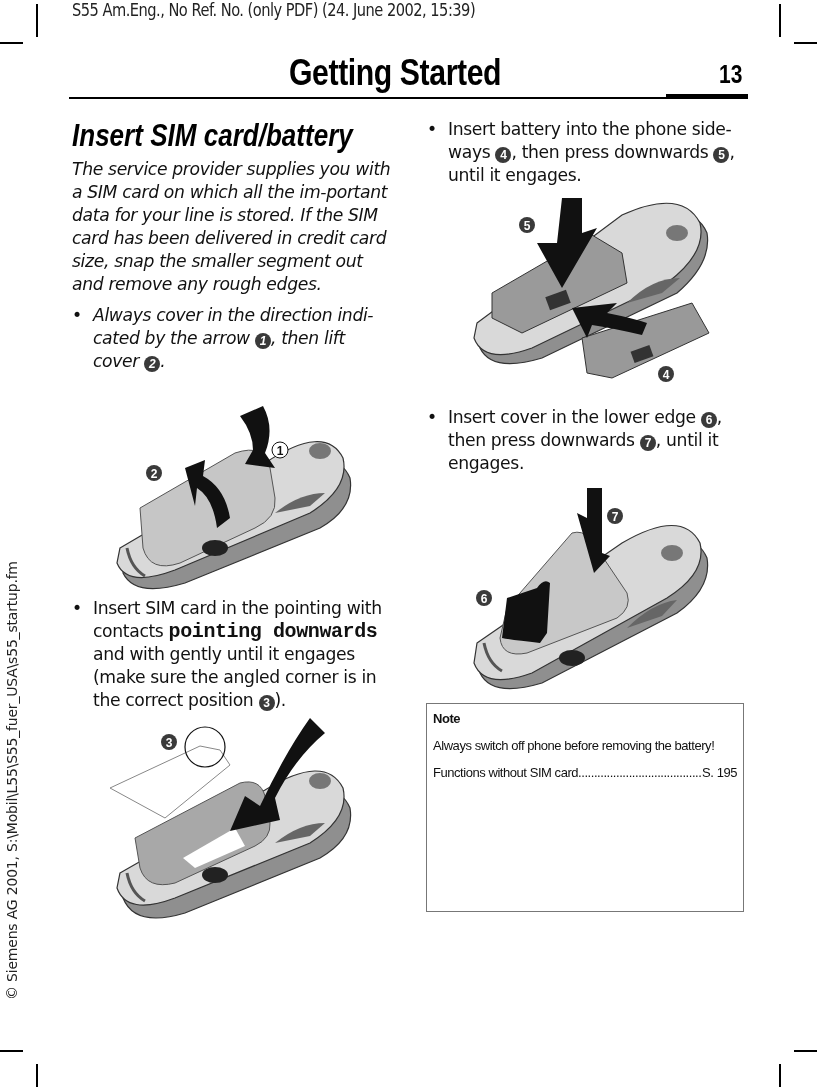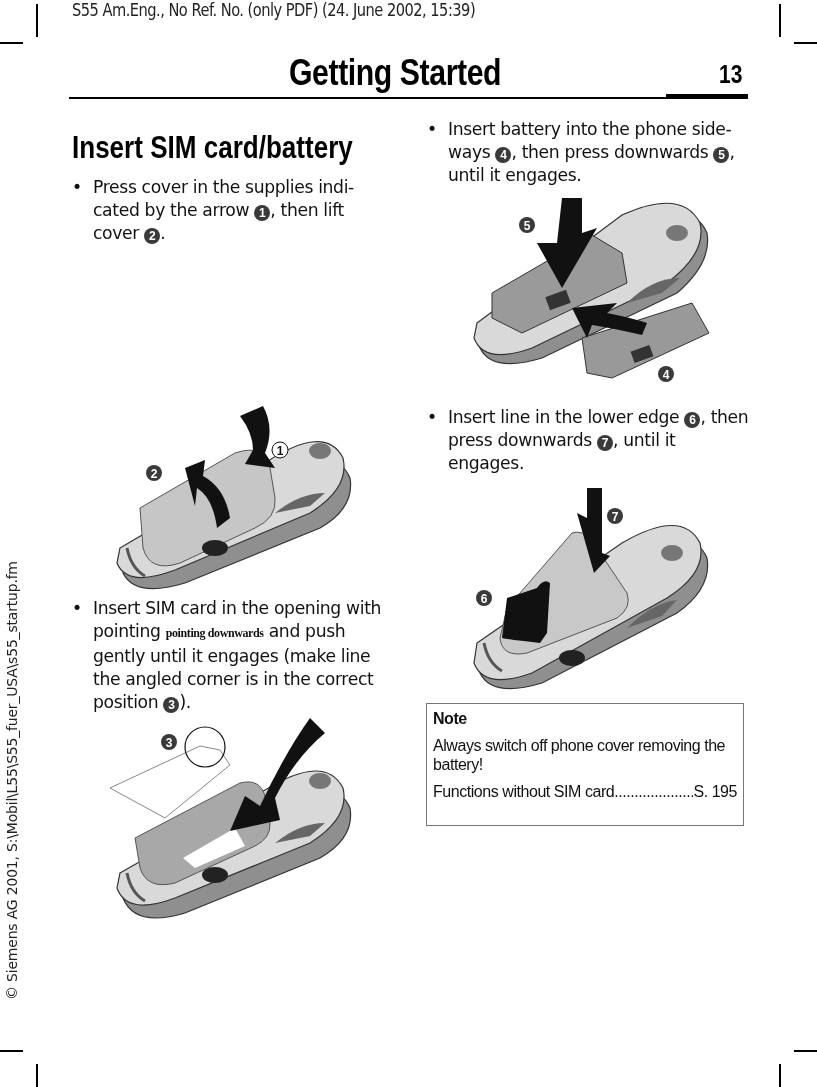--- a/index.html
+++ b/index.html
@@ -5,30 +5,30 @@
   html, body { margin:0; padding:0; background:#ffffff; }
   body { width:817px; height:1087px; position:relative; overflow:hidden; color:#111; font-family:"DejaVu Sans", sans-serif; }
   .crop { position:absolute; background:#000; }
   .hdr-meta { position:absolute; left:72px; top:0px; font-family:"DejaVu Sans", sans-serif; font-size:17px; color:#222; letter-spacing:-0.6px; white-space:nowrap; transform:scaleX(0.86); transform-origin:left top; }
   .page-title { position:absolute; left:289px; top:52px; font-family:"Liberation Sans", sans-serif; font-weight:bold; font-size:36px; letter-spacing:-0.5px; transform:scaleX(0.84); transform-origin:left top; white-space:nowrap; color:#000; }
   .page-num { position:absolute; left:719px; top:60px; font-family:"Liberation Sans", sans-serif; font-weight:bold; font-size:25px; transform:scaleX(0.84); transform-origin:left top; color:#000; }
   .rule { position:absolute; left:69px; top:97px; width:597px; height:1.5px; background:#000; }
   .rule-thick { position:absolute; left:666px; top:94px; width:82px; height:5px; background:#000; }
   .side-text { position:absolute; left:4px; top:1000px; transform:rotate(-90deg); transform-origin:left top; font-family:"DejaVu Sans", sans-serif; font-size:14px; color:#222; white-space:nowrap; letter-spacing:-0.2px; }
   .col { position:absolute; }
-  .col-left { left:72px; top:130px; width:320px; }
+  .col-left { left:72px; top:118px; width:320px;font-style:italic; }
   .col-right { left:427px; top:118px; width:325px; }
   .h2 { font-family:"Liberation Sans", sans-serif; font-weight:bold; font-size:31px; transform:scaleX(0.84); transform-origin:left top; white-space:nowrap; margin:0; height:38px; color:#000; }
   .body-text { font-family:"DejaVu Sans", sans-serif; font-size:17.2px; line-height:23px; color:#111; letter-spacing:-0.35px; }
   .bullet { position:relative; padding-left:21px; }
   .bullet .dot { position:absolute; left:0; top:0; }
   .num { display:inline-block; width:16px; height:16px; border-radius:50%; background:#3a3a3a; color:#fff; font-family:"Liberation Sans", sans-serif; font-weight:bold; font-size:12px; line-height:16px; text-align:center; vertical-align:-1px; }
-  .bold-cond { font-family:Liberation Serif, serif; font-weight:bold; font-size:12px; letter-spacing:-0.4px; }
+  .bold-cond { font-family:Liberation Mono, monospace; font-weight:bold; font-size:20px; letter-spacing:-0.4px; }
   .illus { position:absolute; }
-  .note { position:absolute; left:426px; top:703px; width:318px; height:123px; border:1px solid #777; box-sizing:border-box; padding:5px 6px; font-family:"Liberation Sans", sans-serif; font-size:16px; line-height:19px; color:#111; letter-spacing:-0.45px; }
+  .note { position:absolute; left:426px; top:703px; width:318px; height:209px; border:1px solid #777; box-sizing:border-box; padding:5px 6px; font-family:"Liberation Sans", sans-serif; font-size:13px; line-height:19px; color:#111; letter-spacing:-0.45px; }
   .note .nt { font-weight:bold; margin-bottom:8px; }
   .note p { margin:0 0 8px 0; }
   .note .ref { display:flex; white-space:nowrap; overflow:hidden; }
   .note .ref .dots { flex:1; overflow:hidden; }
 </style>
 </head>
 <body>
 
 <div class="crop" style="left:36px;top:4px;width:2px;height:33px;"></div>
 <div class="crop" style="left:779px;top:4px;width:2px;height:33px;"></div>
@@ -42,24 +42,25 @@
 <div class="hdr-meta">S55 Am.Eng., No Ref. No. (only PDF) (24. June 2002, 15:39)</div>
 <div class="page-title">Getting Started</div>
 <div class="page-num">13</div>
 <div class="rule"></div>
 <div class="rule-thick"></div>
 
 <div class="side-text">© Siemens AG 2001, S:\Mobil\L55\S55_fuer_USA\s55_startup.fm</div>
 
 <div class="col col-left">
   <h2 class="h2">Insert SIM card/battery</h2>
+  <div class="body-text" style="margin-top:2px;">The service provider supplies you with a SIM card on which all the im-portant data for your line is stored. If the SIM card has been delivered in credit card size, snap the smaller segment out and remove any rough edges.</div>
 
   <div class="body-text bullet" style="margin-top:8px;">
     <span class="dot">•</span>
-    <span>Press cover in the supplies indi-cated by the arrow </span><span class="num">1</span><span>, then lift cover </span><span class="num">2</span><span>.</span>
+    <span>Always cover in the direction indi-cated by the arrow </span><span class="num">1</span><span>, then lift cover </span><span class="num">2</span><span>.</span>
   </div>
 </div>
 
 <svg class="illus" style="left:105px;top:398px;" width="255" height="195" viewBox="0 0 255 195">
   <path d="M20 160 L170 75 Q230 45 245 80 Q250 110 215 130 L80 185 Q30 200 18 175 Z" fill="#8f8f8f" stroke="#333" stroke-width="1.2"></path>
   <path d="M15 150 L160 65 Q220 25 238 60 Q245 90 205 115 L70 172 Q22 190 12 165 Z" fill="#d9d9d9" stroke="#333" stroke-width="1.2"></path>
   <path d="M35 110 L130 55 Q160 45 165 70 L170 100 Q172 120 150 130 L75 165 Q45 175 38 150 Z" fill="#c6c6c6" stroke="#555" stroke-width="1"></path>
   <ellipse cx="215" cy="53" rx="11" ry="8" fill="#777"></ellipse>
   <ellipse cx="110" cy="150" rx="13" ry="8" fill="#222"></ellipse>
   <path d="M170 115 Q195 95 220 95 L205 108 Z" fill="#666"></path>
@@ -68,21 +69,21 @@
   <path d="M135 18 L158 8 Q170 30 160 55 L170 70 L140 66 L148 52 Q148 35 135 18 Z" fill="#111"></path>
   <circle cx="175" cy="52" r="8" fill="#fff" stroke="#111"></circle>
   <text x="175" y="56.5" font-family="Liberation Sans, sans-serif" font-weight="bold" font-size="12" text-anchor="middle" fill="#111">1</text>
   <circle cx="49" cy="75" r="8" fill="#3a3a3a"></circle>
   <text x="49" y="79.5" font-family="Liberation Sans, sans-serif" font-weight="bold" font-size="12" text-anchor="middle" fill="#fff">2</text>
 </svg>
 
 <div class="col" style="left:72px;top:597px;width:320px;">
   <div class="body-text bullet">
     <span class="dot">•</span>
-    <span>Insert SIM card in the opening with pointing </span><span class="bold-cond">pointing downwards</span><span> and push gently until it engages (make line the angled corner is in the correct position </span><span class="num">3</span><span>).</span>
+    <span>Insert SIM card in the pointing with contacts </span><span class="bold-cond">pointing downwards</span><span> and with gently until it engages (make sure the angled corner is in the correct position </span><span class="num">3</span><span>).</span>
   </div>
 </div>
 
 <svg class="illus" style="left:105px;top:718px;" width="255" height="205" viewBox="0 0 255 205">
   <path d="M20 165 L170 85 Q230 55 245 90 Q250 120 215 140 L80 195 Q30 210 18 180 Z" fill="#8f8f8f" stroke="#333" stroke-width="1.2"></path>
   <path d="M15 155 L160 72 Q220 35 238 70 Q245 100 205 125 L70 180 Q22 198 12 170 Z" fill="#d9d9d9" stroke="#333" stroke-width="1.2"></path>
   <path d="M30 120 L135 65 Q155 60 160 78 L165 105 Q166 120 150 128 L70 165 Q42 172 35 150 Z" fill="#a8a8a8" stroke="#555" stroke-width="1"></path>
   <path d="M78 140 L130 110 L140 128 L90 150 Z" fill="#fff"></path>
   <ellipse cx="215" cy="63" rx="11" ry="8" fill="#777"></ellipse>
   <ellipse cx="110" cy="157" rx="13" ry="8" fill="#222"></ellipse>
@@ -115,21 +116,21 @@
   <path d="M110 115 L155 110 L145 120 Q170 125 185 130 L180 142 Q150 135 130 132 L125 145 Z" fill="#111"></path>
   <circle cx="65" cy="32" r="8" fill="#3a3a3a"></circle>
   <text x="65" y="36.5" font-family="Liberation Sans, sans-serif" font-weight="bold" font-size="12" text-anchor="middle" fill="#fff">5</text>
   <circle cx="204" cy="181" r="8" fill="#3a3a3a"></circle>
   <text x="204" y="185.5" font-family="Liberation Sans, sans-serif" font-weight="bold" font-size="12" text-anchor="middle" fill="#fff">4</text>
 </svg>
 
 <div class="col" style="left:427px;top:406px;width:325px;">
   <div class="body-text bullet">
     <span class="dot">•</span>
-    <span>Insert line in the lower edge </span><span class="num">6</span><span>, then press downwards </span><span class="num">7</span><span>, until it engages.</span>
+    <span>Insert cover in the lower edge </span><span class="num">6</span><span>, then press downwards </span><span class="num">7</span><span>, until it engages.</span>
   </div>
 </div>
 
 <svg class="illus" style="left:462px;top:478px;" width="255" height="220" viewBox="0 0 255 220">
   <path d="M20 175 L170 75 Q230 45 245 80 Q250 110 215 135 L80 205 Q30 220 18 195 Z" fill="#8f8f8f" stroke="#333" stroke-width="1.2"></path>
   <path d="M15 165 L160 65 Q220 30 238 65 Q245 95 205 120 L70 195 Q22 212 12 185 Z" fill="#d9d9d9" stroke="#333" stroke-width="1.2"></path>
   <ellipse cx="210" cy="75" rx="11" ry="8" fill="#777"></ellipse>
   <ellipse cx="110" cy="180" rx="13" ry="8" fill="#222"></ellipse>
   <path d="M165 150 Q190 125 215 122 L200 138 Z" fill="#666"></path>
   <path d="M22 165 Q26 185 40 193" stroke="#555" stroke-width="3" fill="none"></path>
@@ -137,19 +138,19 @@
   <path d="M125 10 L140 10 L140 75 L148 78 L132 95 L115 35 L125 40 Z" fill="#111"></path>
   <path d="M75 110 Q82 100 88 105 L85 155 L78 165 Q50 162 40 160 L45 120 Z" fill="#111"></path>
   <circle cx="153" cy="38" r="8" fill="#3a3a3a"></circle>
   <text x="153" y="42.5" font-family="Liberation Sans, sans-serif" font-weight="bold" font-size="12" text-anchor="middle" fill="#fff">7</text>
   <circle cx="22" cy="120" r="8" fill="#3a3a3a"></circle>
   <text x="22" y="124.5" font-family="Liberation Sans, sans-serif" font-weight="bold" font-size="12" text-anchor="middle" fill="#fff">6</text>
 </svg>
 
 <div class="note">
   <div class="nt">Note</div>
-  <p>Always switch off phone cover removing the battery!</p>
+  <p>Always switch off phone before removing the battery!</p>
   <div class="ref">
     <span>Functions without SIM card </span>
     <span class="dots">............................................</span>
     <span> S. 195</span>
   </div>
 </div>
 
 </body></html>

